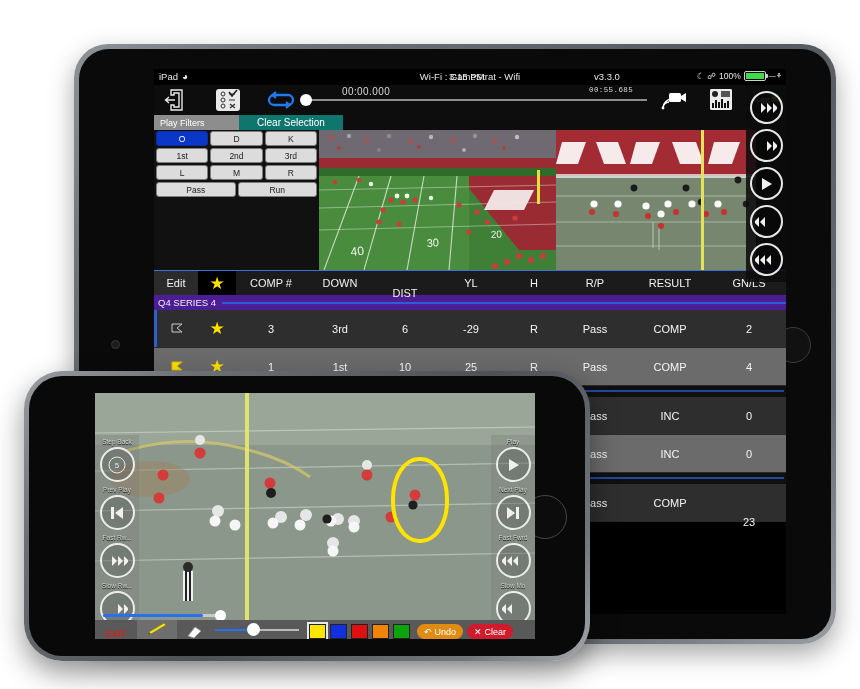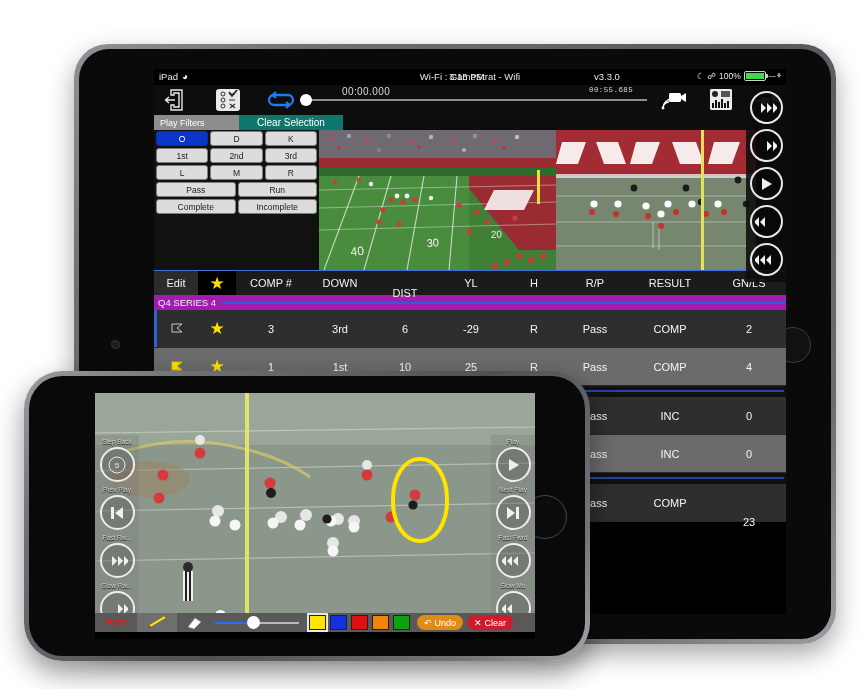--- a/index.html
+++ b/index.html
@@ -59,21 +59,21 @@
   .vid{position:relative;overflow:hidden;background:#05270a;}
   .vidA{width:237px;}
   .vidB{width:200px;}
   .videoedge{flex:1;background:#000;}
 
   
   .thead{display:flex;height:24px;background:#1b1b1b;border-top:1px solid #3f6fd8;align-items:stretch;}
   .th{display:flex;align-items:center;justify-content:center;color:#f2f2f2;font-size:11px;}
   .th.edit{width:44px;background:#2b2b2b;justify-content:center;}
   .th.star{width:38px;background:#000;}
-  .serieshdr{height:15px;background:#a21caf;display:flex;align-items:center;padding-left:4px;}
+  .serieshdr{height:15px;background:#4c1d95;display:flex;align-items:center;padding-left:4px;}
   .serieshdr span{color:#efefef;font-size:9.5px;}
   .serieshdr i{flex:1;height:2px;background:#2d5fd0;margin-left:6px;display:block;}
   .trow{display:flex;height:37px;align-items:center;border-bottom:1px solid #2a2a2a;}
   .trow.dark{background:#2e2e2e;}
   .trow.light{background:#6b6b6b;}
   .trow.sel{box-shadow:inset 3px 0 0 #2d5fd0;}
   .td{display:flex;align-items:center;justify-content:center;color:#f5f5f5;font-size:11px;}
   .td.edit{width:44px;}
   .td.star{width:38px;}
   .seriesbar{height:11px;background:#101010;position:relative;}
@@ -99,21 +99,21 @@
   .sidectl{position:absolute;top:42px;width:44px;background:rgba(120,120,120,.30);
            display:flex;flex-direction:column;align-items:center;padding-top:2px;}
   .sidectl.left{left:0;}
   .sidectl.right{right:0;}
   .ctl-lab{color:#d6d6d6;font-size:6.5px;height:10px;line-height:10px;white-space:nowrap;overflow:hidden;text-shadow:0 1px 1px #000;}
   .ctl-btn{width:31px;height:31px;border-radius:50%;border:2px solid #ededed;display:flex;align-items:center;
            justify-content:center;margin-bottom:3px;background:rgba(0,0,0,.12);}
   .ip-seek{position:absolute;left:8px;bottom:22px;width:118px;height:3px;background:#c9c9c9;border-radius:2px;}
   .ip-seek i{position:absolute;left:0;top:0;bottom:0;width:100px;background:#2a6ff0;display:block;border-radius:2px;}
   .ip-seek b{position:absolute;right:-5px;top:-4px;width:11px;height:11px;border-radius:50%;background:#fff;display:block;}
-  .drawbar{position:absolute;left:0;bottom:7px;width:440px;height:19px;background:#595959;display:flex;align-items:center;}
+  .drawbar{position:absolute;left:0;bottom:0;width:440px;height:19px;background:#595959;display:flex;align-items:flex-end;}
   .db-exit{width:42px;text-align:center;color:#e01b1b;font-size:9px;font-weight:bold;}
   .db-pen{width:40px;background:#6e6e6e;height:19px;display:flex;align-items:center;justify-content:center;}
   .db-eraser{width:34px;display:flex;align-items:center;justify-content:center;}
   .db-slider{width:92px;position:relative;height:19px;}
   .db-slider .trk{position:absolute;left:4px;top:9px;width:84px;height:2px;background:#b9b9b9;}
   .db-slider .fil{position:absolute;left:4px;top:9px;width:38px;height:2px;background:#2a6ff0;}
   .db-slider .kn{position:absolute;left:36px;top:3px;width:13px;height:13px;border-radius:50%;background:#fff;}
   .sw{width:17px;height:15px;margin-right:4px;border:1px solid #222;box-sizing:border-box;}
   .sw.active{outline:2px solid #e8e8e8;}
   .db-undo{height:15px;padding:0 7px;border-radius:9px;background:#e08c14;color:#fff;font-size:9px;
@@ -230,24 +230,20 @@
               <div class="fbtn">3rd</div>
             </div>
             <div class="frow">
               <div class="fbtn">L</div>
               <div class="fbtn">M</div>
               <div class="fbtn">R</div>
             </div>
             <div class="frow">
               <div class="fbtn">Pass</div>
               <div class="fbtn">Run</div>
-            </div>
-            <div class="frow">
-              <div class="fbtn">Complete</div>
-              <div class="fbtn">Incomplete</div>
             </div>
           </div>
 
         <div class="vid vidA">
           <svg width="237" height="140" viewBox="0 0 237 140" preserveAspectRatio="none">
             <rect x="0" y="0" width="237" height="140" fill="#3f7f36"></rect>
             <rect x="0" y="0" width="237" height="30" fill="#6f6a72"></rect>
             <g opacity=".75">
               <circle cx="12" cy="8" r="2.2" fill="#c44"></circle>
                 <circle cx="30" cy="6" r="2.2" fill="#b8b0c0"></circle>

